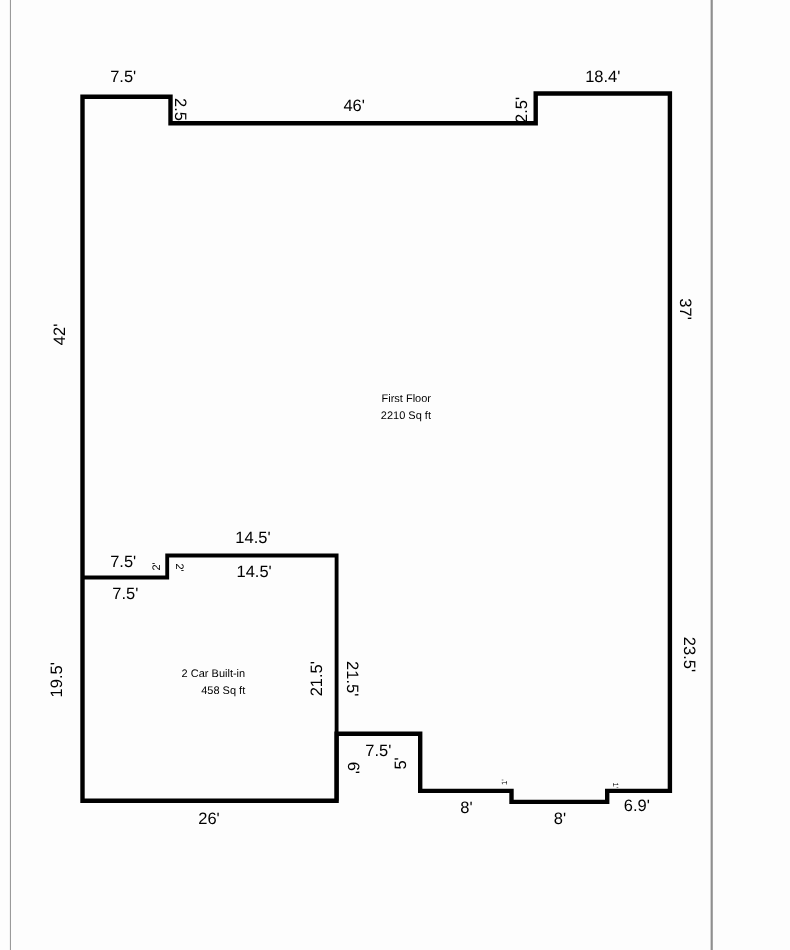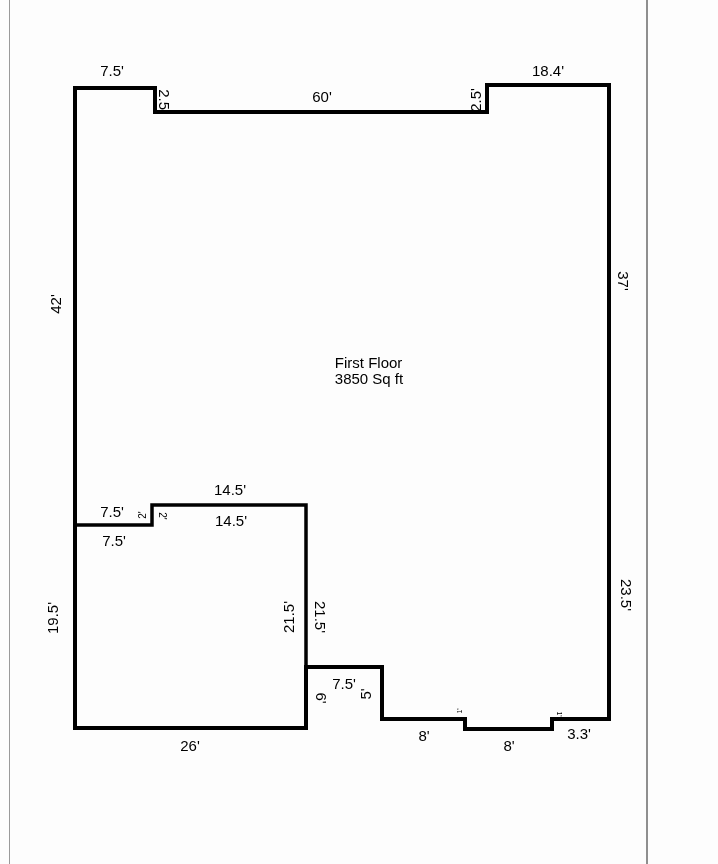--- a/index.html
+++ b/index.html
@@ -26,22 +26,22 @@
     transform:translate(-50%,-50%);
     letter-spacing:0px;
   }
   .lbl.cw{transform:translate(-50%,-50%) rotate(90deg);}
   .lbl.ccw{transform:translate(-50%,-50%) rotate(-90deg);}
   .lbl.sm{font-size:10px;}
   .lbl.xs{font-size:7px;}
   .room-label{
     position:absolute;
     transform:translate(-50%,-50%);
-    text-align:left;
-    font-size:15px;
+    text-align:right;
+    font-size:10px;
     line-height:16px;
     white-space:nowrap;
   }
 </style>
 </head>
 <body>
 
 <div id="border-left" class="page-border"></div>
 <div id="border-right" class="page-border"></div>
 
@@ -49,21 +49,21 @@
 
   <svg width="718" height="864" viewBox="0 0 718 864">
 
     <path d="M63,88 H143 V112 H475 V85 H597 V719 H540 V729 H453 V719 H370 V667 H294 V728 H63 Z" fill="none" stroke="#000" stroke-width="4" stroke-linejoin="miter"></path>
 
     <path d="M63,525 H140 V505 H294 V728" fill="none" stroke="#000" stroke-width="3.5" stroke-linejoin="miter"></path>
   </svg>
 
   <span class="lbl" style="left:100px;top:70px">7.5'</span>
   <span class="lbl cw" style="left:152px;top:101px">2.5'</span>
-  <span class="lbl" style="left:310px;top:96px">60'</span>
+  <span class="lbl" style="left:310px;top:96px">46'</span>
   <span class="lbl ccw" style="left:463px;top:100px">2.5'</span>
   <span class="lbl" style="left:536px;top:70px">18.4'</span>
 
   <span class="lbl ccw" style="left:43px;top:304px">42'</span>
   <span class="lbl ccw" style="left:40px;top:618px">19.5'</span>
   <span class="lbl cw" style="left:611px;top:281px">37'</span>
   <span class="lbl cw" style="left:614px;top:595px">23.5'</span>
 
   <span class="lbl" style="left:218px;top:489px">14.5'</span>
   <span class="lbl" style="left:219px;top:520px">14.5'</span>
@@ -73,22 +73,26 @@
   <span class="lbl cw sm" style="left:150px;top:516px">2'</span>
   <span class="lbl ccw" style="left:276px;top:617px">21.5'</span>
   <span class="lbl cw" style="left:308px;top:617px">21.5'</span>
   <span class="lbl" style="left:178px;top:745px">26'</span>
 
   <span class="lbl cw" style="left:309px;top:698px">6'</span>
   <span class="lbl" style="left:332px;top:683px">7.5'</span>
   <span class="lbl ccw" style="left:353px;top:694px">5'</span>
   <span class="lbl" style="left:412px;top:735px">8'</span>
   <span class="lbl" style="left:497px;top:745px">8'</span>
-  <span class="lbl" style="left:567px;top:733px">3.3'</span>
+  <span class="lbl" style="left:567px;top:733px">6.9'</span>
   <span class="lbl ccw xs" style="left:447px;top:711px">1'</span>
   <span class="lbl cw xs" style="left:547px;top:714px">1'</span>
 
   <div class="room-label" style="left:357px;top:371px">
     <div>First Floor</div>
-    <div>3850 Sq ft</div>
+    <div>2210 Sq ft</div>
+  </div>
+  <div class="room-label" style="left:182px;top:621px">
+    <div>2 Car Built-in</div>
+    <div>458 Sq ft</div>
   </div>
 
 </div>
 
 </body></html>

